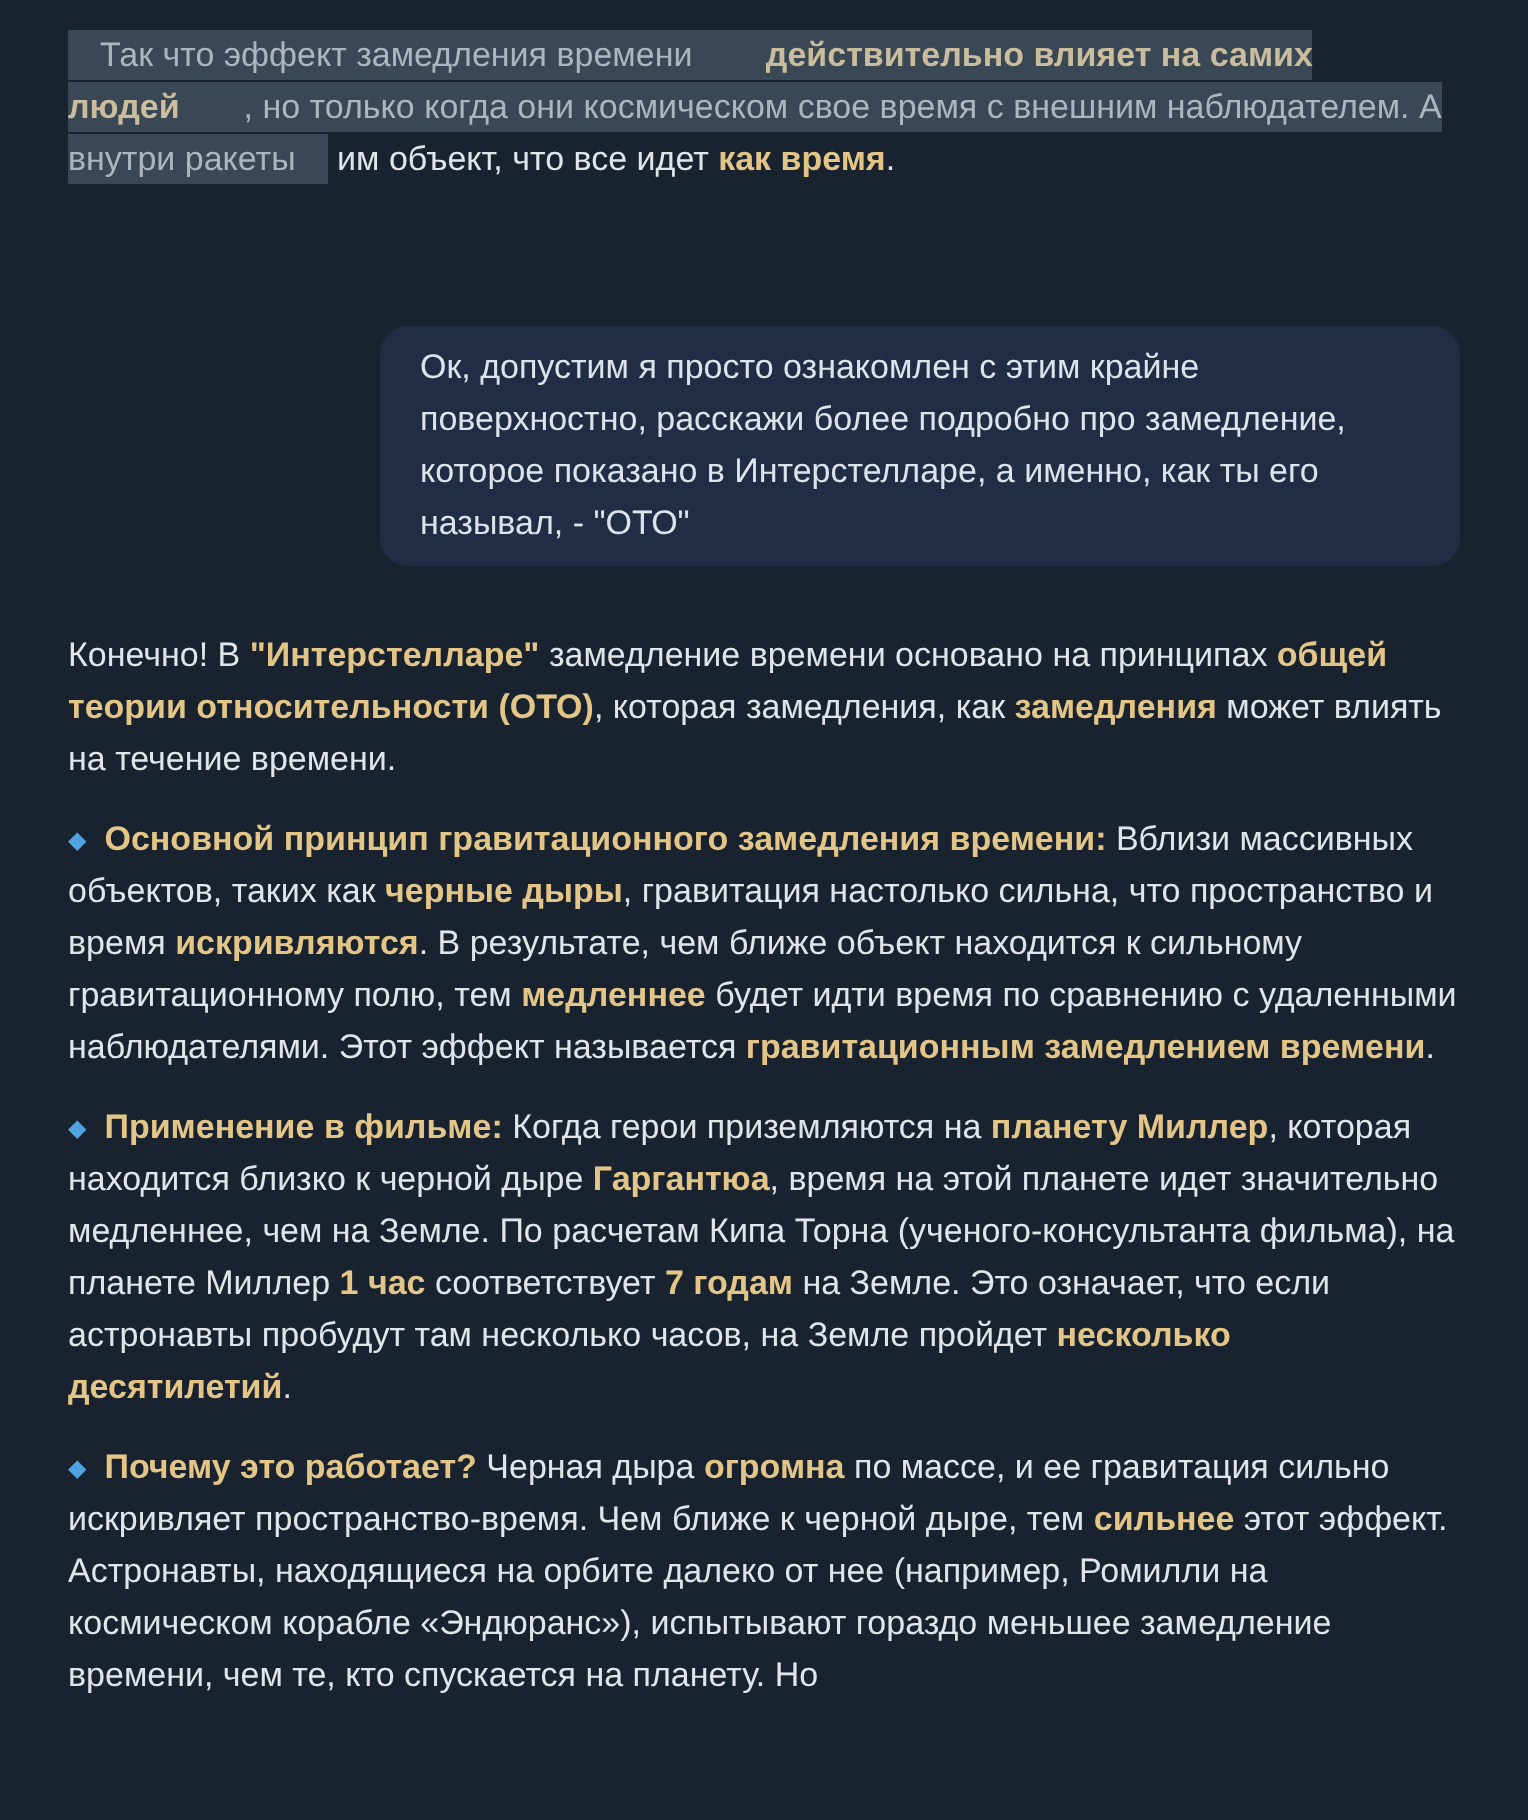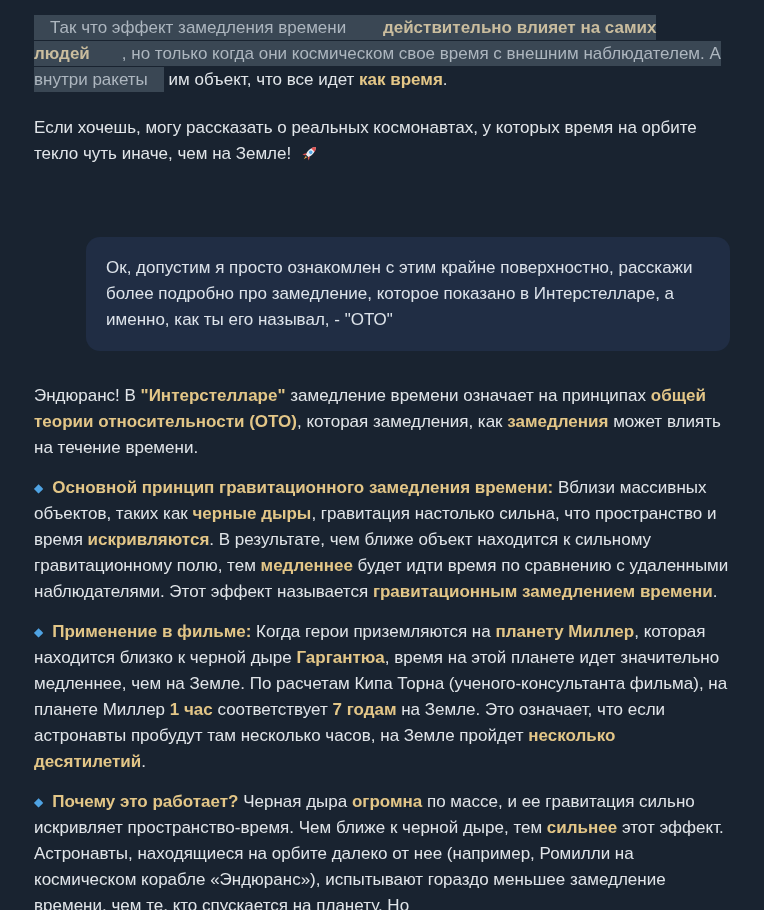--- a/index.html
+++ b/index.html
@@ -12,61 +12,51 @@
     font-size:17px; line-height:26px;
     color:var(--text,#e1e5e9);
     padding:15px 34px 0 34px;
   }
   p { margin:0 0 22px 0; }
   .block2 p { margin-bottom:14px; }
   .bold { font-weight:700; color:var(--bold,#e3c687); }
   .sel { background:var(--sel_bg,#3a4754); color:var(--sel_text,#adb6bf); padding:3px 16px; }
   .sel.bold, .bold.sel { color:var(--sel_bold,#cabd9e);margin-top:32px; }
   .bubble {
-    width:644px;
+    width:540px;
     margin:70px 0 32px auto;
     background:var(--bubble_bg,#202d44);
     border-radius:14px;
-    padding:18px 20px;
+    padding:8px 20px;
     color:var(--bubble_text,#dde3ea);
   }
   .bubble p { margin:0; }
   .diamond {
     color:var(--diamond,#4fa3e3);
     font-size:12px;
     margin-right:9px;
     vertical-align:1px;
   }
   .rocket { display:inline-block; vertical-align:-4px; margin-left:4px; }
 </style>
 </head>
 <body>
 
 <div class="page">
 
   <div class="msg block1">
     <p class="para"><span class="sel">Так что эффект замедления времени </span><span class="bold sel">действительно влияет на самих людей</span><span class="sel">, но только когда они космическом свое время с внешним наблюдателем. А внутри ракеты</span><span> им объект, что все идет </span><span class="bold">как время</span><span>.</span></p>
-    <p class="para"><span><span>Если хочешь, могу рассказать о реальных космонавтах, у которых время на орбите текло чуть иначе, чем на Земле! </span></span><svg class="rocket" width="19" height="19" viewBox="0 0 20 20" aria-hidden="true">
-        <g transform="rotate(45 10 10)">
-          <path d="M10 0.5 C13 3.5 13.6 8.5 12.1 13.5 L7.9 13.5 C6.4 8.5 7 3.5 10 0.5 Z" fill="#e7ecf2"></path>
-          <path d="M10 0.5 C11.3 1.8 12.2 3.2 12.7 4.9 L7.3 4.9 C7.8 3.2 8.7 1.8 10 0.5 Z" fill="#e05252"></path>
-          <circle cx="10" cy="8.2" r="1.9" fill="#57a9e8"></circle>
-          <path d="M7.9 11.5 L5.2 15.8 L8.2 14.6 Z" fill="#e05252"></path>
-          <path d="M12.1 11.5 L14.8 15.8 L11.8 14.6 Z" fill="#e05252"></path>
-          <path d="M9 14.6 L10 18.6 L11 14.6 Z" fill="#f6a94a"></path>
-        </g>
-      </svg></p>
   </div>
 
   <div class="bubble">
     <p>Ок, допустим я просто ознакомлен с этим крайне поверхностно, расскажи более подробно про замедление, которое показано в Интерстелларе, а именно, как ты его называл, - "ОТО"</p>
   </div>
 
   <div class="msg block2">
-    <p class="para"><span>Эндюранс! В </span><span class="bold">"Интерстелларе"</span><span> замедление времени означает на принципах </span><span class="bold">общей теории относительности (ОТО)</span><span>, которая замедления, как </span><span class="bold">замедления</span><span> может влиять на течение времени.</span></p>
+    <p class="para"><span>Конечно! В </span><span class="bold">"Интерстелларе"</span><span> замедление времени основано на принципах </span><span class="bold">общей теории относительности (ОТО)</span><span>, которая замедления, как </span><span class="bold">замедления</span><span> может влиять на течение времени.</span></p>
 
     <p class="para bullet"><span class="diamond">◆</span><span><span class="bold">Основной принцип гравитационного замедления времени:</span><span> Вблизи массивных объектов, таких как </span><span class="bold">черные дыры</span><span>, гравитация настолько сильна, что пространство и время </span><span class="bold">искривляются</span><span>. В результате, чем ближе объект находится к сильному гравитационному полю, тем </span><span class="bold">медленнее</span><span> будет идти время по сравнению с удаленными наблюдателями. Этот эффект называется </span><span class="bold">гравитационным замедлением времени</span><span>.</span></span></p>
 
     <p class="para bullet"><span class="diamond">◆</span><span><span class="bold">Применение в фильме:</span><span> Когда герои приземляются на </span><span class="bold">планету Миллер</span><span>, которая находится близко к черной дыре </span><span class="bold">Гаргантюа</span><span>, время на этой планете идет значительно медленнее, чем на Земле. По расчетам Кипа Торна (ученого-консультанта фильма), на планете Миллер </span><span class="bold">1 час</span><span> соответствует </span><span class="bold">7 годам</span><span> на Земле. Это означает, что если астронавты пробудут там несколько часов, на Земле пройдет </span><span class="bold">несколько десятилетий</span><span>.</span></span></p>
 
     <p class="para bullet"><span class="diamond">◆</span><span><span class="bold">Почему это работает?</span><span> Черная дыра </span><span class="bold">огромна</span><span> по массе, и ее гравитация сильно искривляет пространство-время. Чем ближе к черной дыре, тем </span><span class="bold">сильнее</span><span> этот эффект. Астронавты, находящиеся на орбите далеко от нее (например, Ромилли на космическом корабле «Эндюранс»), испытывают гораздо меньшее замедление времени, чем те, кто спускается на планету. Но</span></span></p>
   </div>
 
 </div>
 

